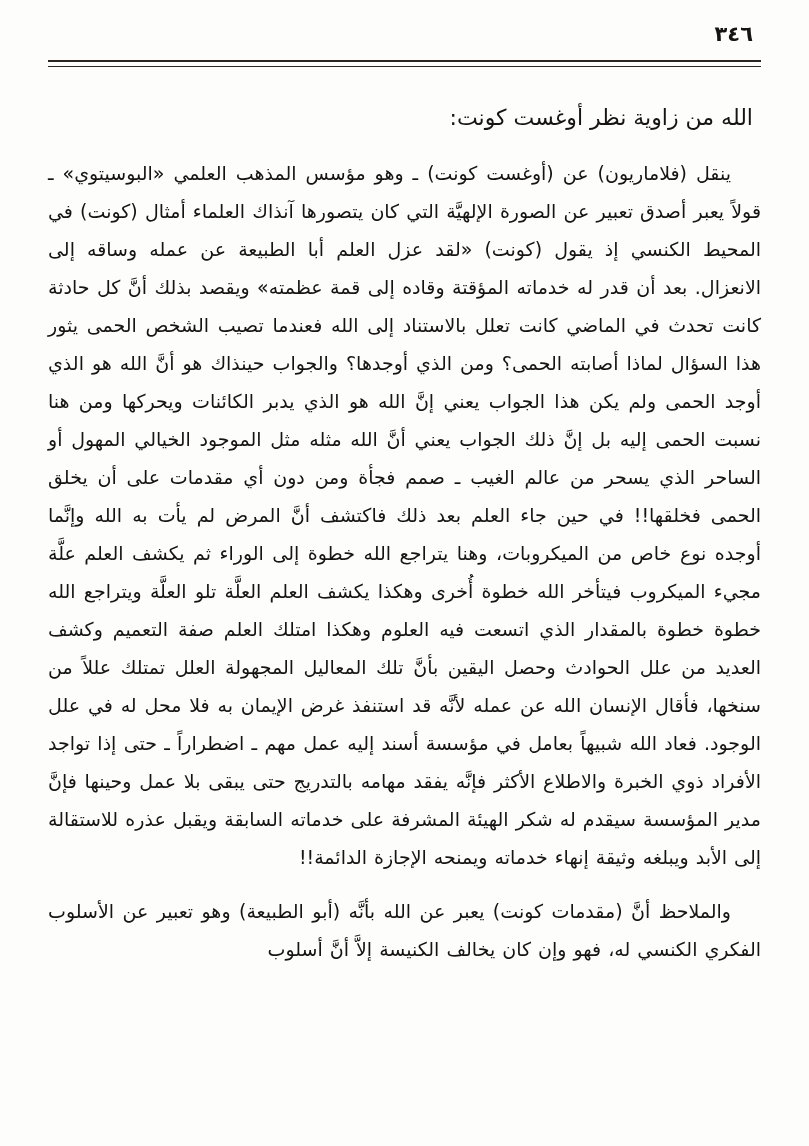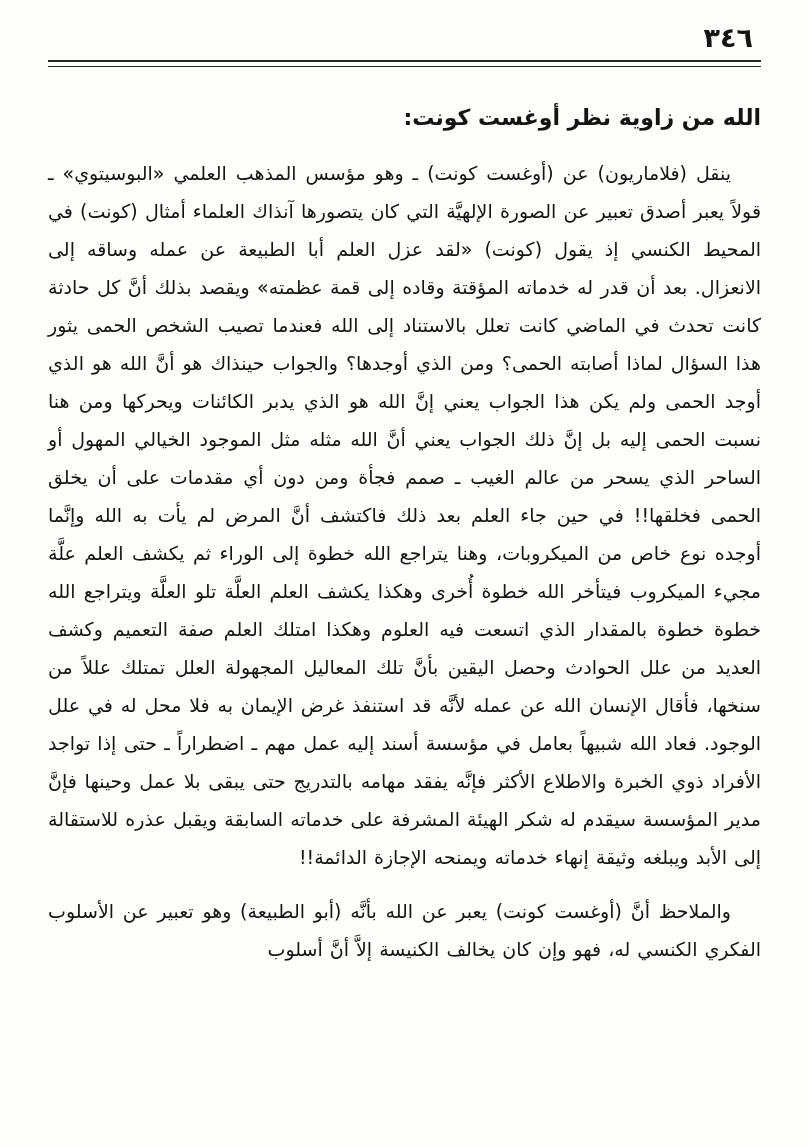--- a/index.html
+++ b/index.html
@@ -21,43 +21,43 @@
     overflow: hidden;
   }
   .header {
     position: relative;
     height: 36px;
   }
   .page-number {
     position: absolute;
     right: 8px;
     top: 2px;
-    font-size: 27px;
+    font-size: 21px;
     font-weight: bold;
     letter-spacing: 1px;
   }
   .header-title {
     position: absolute;
     left: 50%;
     top: 7px;
     transform: translateX(-50%);
     font-size: 17px;
     font-weight: bold;
     white-space: nowrap;
   }
   .double-rule {
     height: 4px;
     border-top: 2px solid #2a2622;
     border-bottom: 1.5px solid #2a2622;
     margin-top: 4px;
   }
   .section-heading {
-    margin: 38px 0 24px 0;
+    margin: 38px 8px 24px 0;
     font-size: 22px;
-    font-weight: bold;
+    font-weight: normal;
   }
   .body-text p {
     margin: 0 0 16px 0;
     font-size: 19px;
     line-height: 38px;
     text-align: justify;
     text-indent: 30px;
     word-spacing: 1px;
   }
   .body-text p:last-child {
@@ -73,17 +73,17 @@
     <div class="page-number">٣٤٦</div>
   </header>
 
   <div class="double-rule"></div>
 
   <main>
     <h1 class="section-heading">الله من زاوية نظر أوغست كونت:</h1>
 
     <div class="body-text">
       <p>ينقل (فلاماريون) عن (أوغست كونت) ـ وهو مؤسس المذهب العلمي «البوسيتوي» ـ قولاً يعبر أصدق تعبير عن الصورة الإلهيَّة التي كان يتصورها آنذاك العلماء أمثال (كونت) في المحيط الكنسي إذ يقول (كونت) «لقد عزل العلم أبا الطبيعة عن عمله وساقه إلى الانعزال. بعد أن قدر له خدماته المؤقتة وقاده إلى قمة عظمته» ويقصد بذلك أنَّ كل حادثة كانت تحدث في الماضي كانت تعلل بالاستناد إلى الله فعندما تصيب الشخص الحمى يثور هذا السؤال لماذا أصابته الحمى؟ ومن الذي أوجدها؟ والجواب حينذاك هو أنَّ الله هو الذي أوجد الحمى ولم يكن هذا الجواب يعني إنَّ الله هو الذي يدبر الكائنات ويحركها ومن هنا نسبت الحمى إليه بل إنَّ ذلك الجواب يعني أنَّ الله مثله مثل الموجود الخيالي المهول أو الساحر الذي يسحر من عالم الغيب ـ صمم فجأة ومن دون أي مقدمات على أن يخلق الحمى فخلقها!! في حين جاء العلم بعد ذلك فاكتشف أنَّ المرض لم يأت به الله وإنَّما أوجده نوع خاص من الميكروبات، وهنا يتراجع الله خطوة إلى الوراء ثم يكشف العلم علَّة مجيء الميكروب فيتأخر الله خطوة أُخرى وهكذا يكشف العلم العلَّة تلو العلَّة ويتراجع الله خطوة خطوة بالمقدار الذي اتسعت فيه العلوم وهكذا امتلك العلم صفة التعميم وكشف العديد من علل الحوادث وحصل اليقين بأنَّ تلك المعاليل المجهولة العلل تمتلك عللاً من سنخها، فأقال الإنسان الله عن عمله لأنَّه قد استنفذ غرض الإيمان به فلا محل له في علل الوجود. فعاد الله شبيهاً بعامل في مؤسسة أسند إليه عمل مهم ـ اضطراراً ـ حتى إذا تواجد الأفراد ذوي الخبرة والاطلاع الأكثر فإنَّه يفقد مهامه بالتدريج حتى يبقى بلا عمل وحينها فإنَّ مدير المؤسسة سيقدم له شكر الهيئة المشرفة على خدماته السابقة ويقبل عذره للاستقالة إلى الأبد ويبلغه وثيقة إنهاء خدماته ويمنحه الإجازة الدائمة!!</p>
-      <p>والملاحظ أنَّ (أوغست كونت) يعبر عن الله بأنَّه (أبو الطبيعة) وهو تعبير عن الأسلوب الفكري الكنسي له، فهو وإن كان يخالف الكنيسة إلاَّ أنَّ أسلوب</p>
+      <p>والملاحظ أنَّ (مقدمات كونت) يعبر عن الله بأنَّه (أبو الطبيعة) وهو تعبير عن الأسلوب الفكري الكنسي له، فهو وإن كان يخالف الكنيسة إلاَّ أنَّ أسلوب</p>
     </div>
   </main>
 
 </div>
 
 </body></html>

